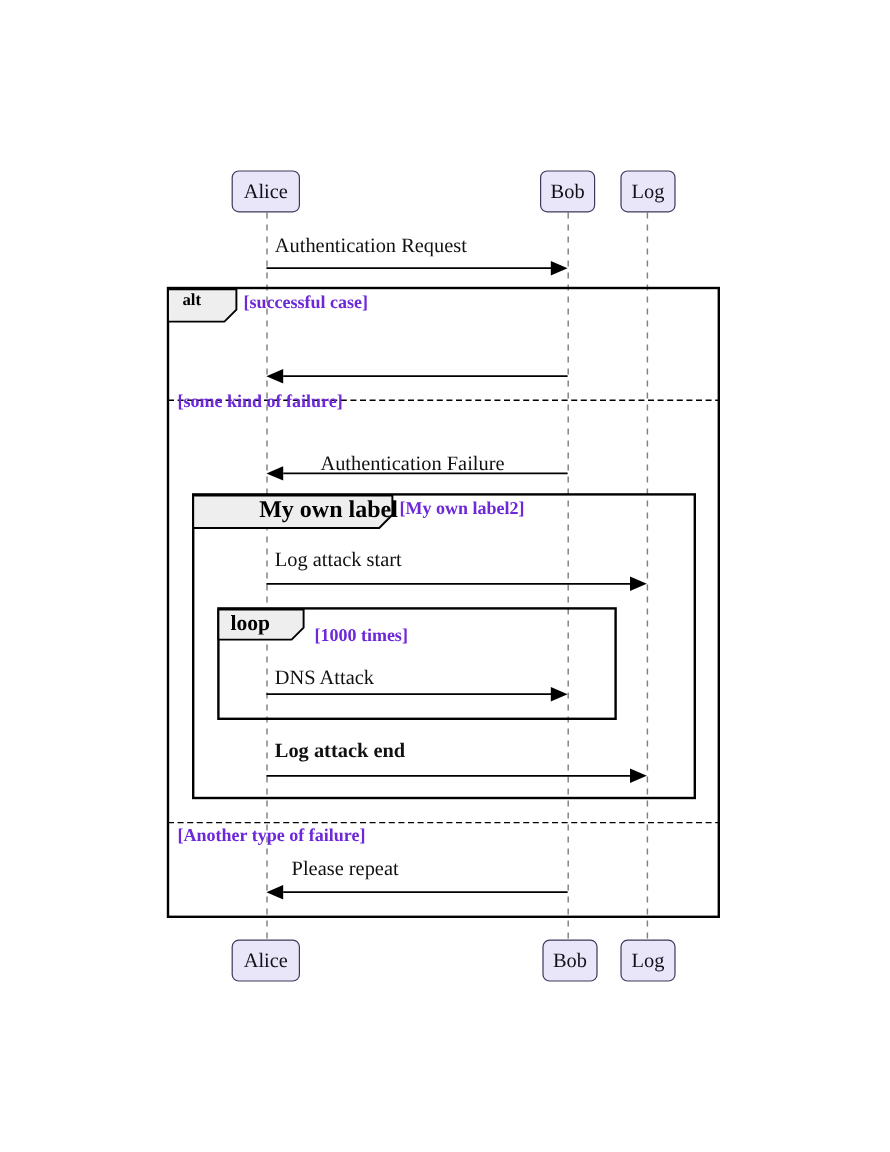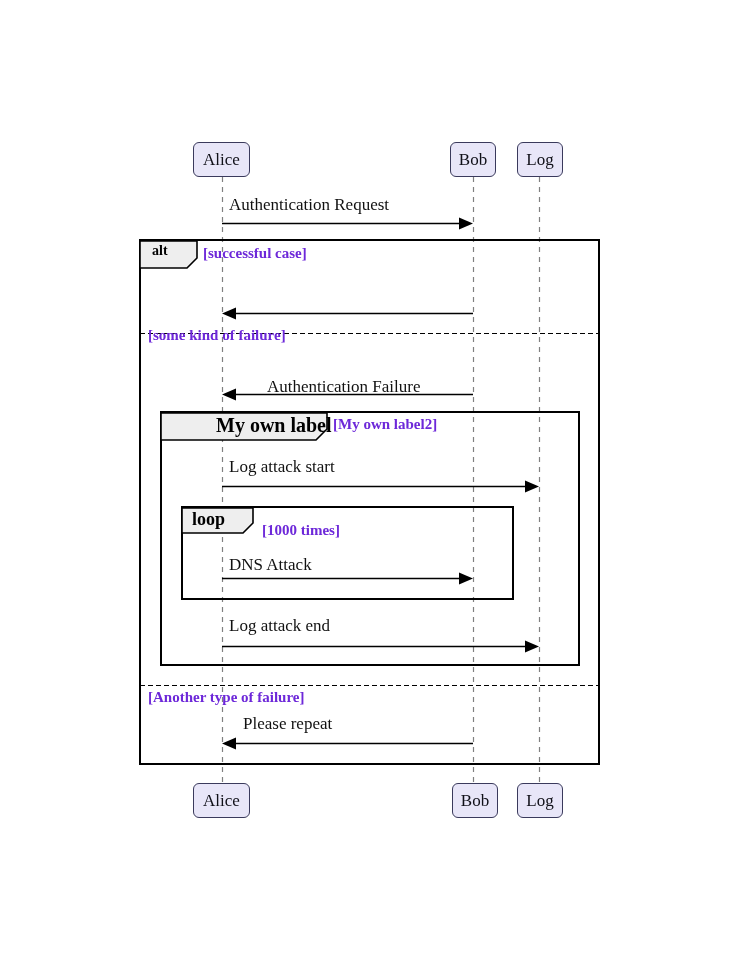--- a/index.html
+++ b/index.html
@@ -124,16 +124,16 @@
   <span class="guard" style="left:203px;top:245px;">[successful case]</span>
   <span class="guard" style="left:148px;top:327px;">[some kind of failure]</span>
   <span class="guard" style="left:333px;top:416px;">[My own label2]</span>
   <span class="guard" style="left:262px;top:510px;margin-top:12px;">[1000 times]</span>
   <span class="guard" style="left:148px;top:689px;">[Another type of failure]</span>
 
   <span class="msg" style="left:229px;top:195px;">Authentication Request</span>
   <span class="msg" style="left:247px;top:377px;margin-left:20px;">Authentication Failure</span>
   <span class="msg" style="left:229px;top:457px;">Log attack start</span>
   <span class="msg" style="left:229px;top:555px;">DNS Attack</span>
-  <span class="msg" style="left:229px;top:616px;">Log attack end</span>
+  <span class="msg" style="left:229px;top:616px;font-weight:bold;">Log attack end</span>
   <span class="msg" style="left:243px;top:714px;">Please repeat</span>
 
 </div>
 
 </body></html>

